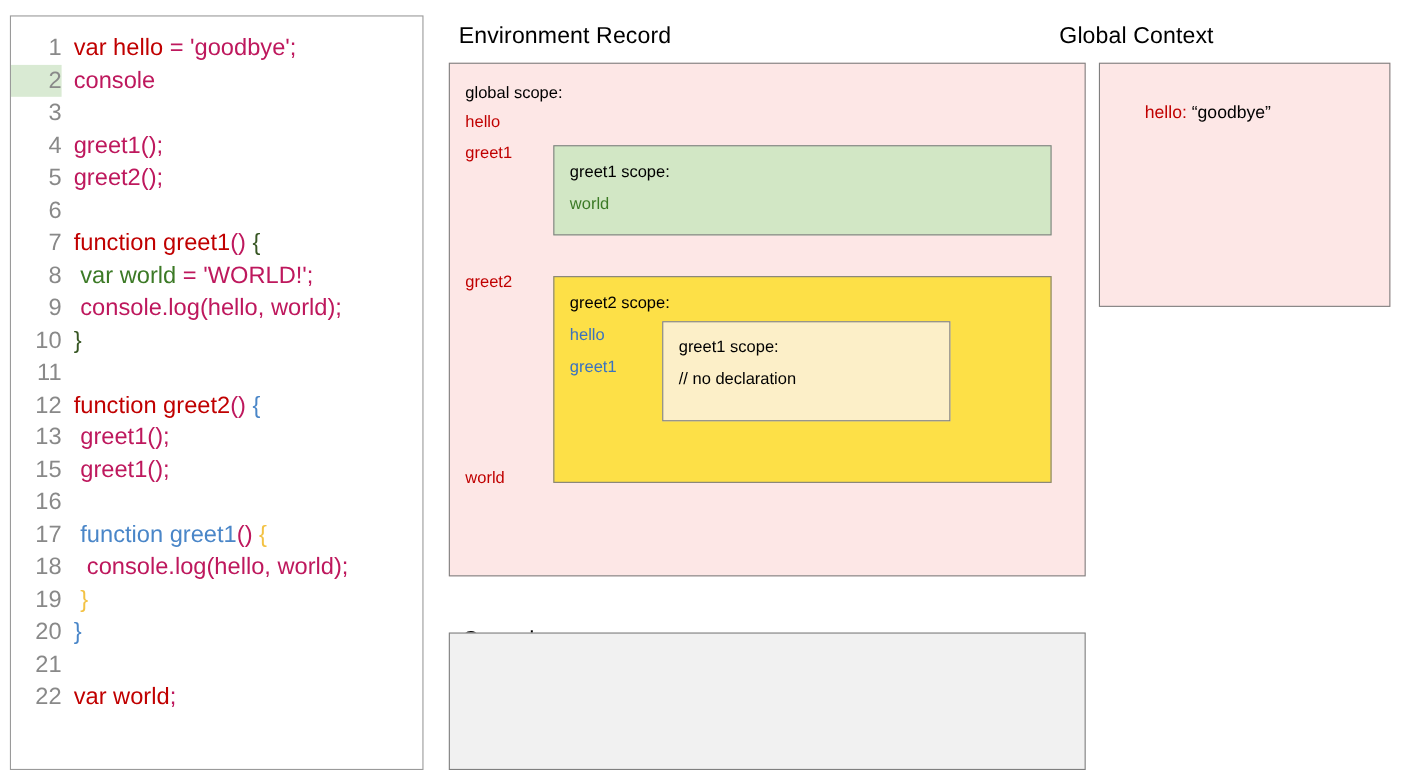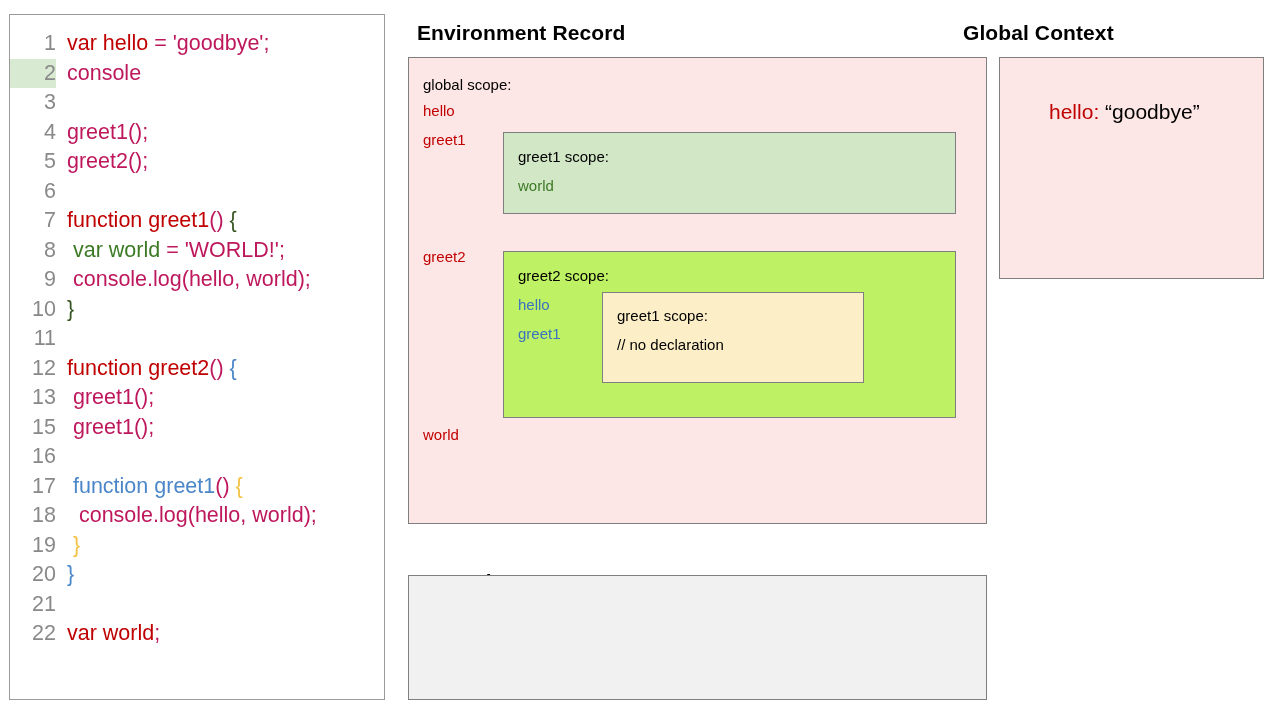--- a/index.html
+++ b/index.html
@@ -40,21 +40,21 @@
   .tok-green { color: #3c7a26; }
   .tok-dgreen{ color: #375623; }
   .tok-blue  { color: #4a86c8; }
   .tok-yellow{ color: #f3c244; }
   .tok-black { color: #be185d; }
 
   
   .section-title {
     position: absolute;
     font-size: 21px;
-    font-weight: bold;
+    font-weight: normal;
     color: #000000;
     letter-spacing: 0.1px;
   }
   #er-title { left: 417px; top: 21px; }
   #gc-title { left: 963px; top: 21px; text-align: right; }
   #console-title { left: 420px; top: 570px; }
 
   
   #env-record {
     position: absolute;
@@ -87,22 +87,22 @@
     background: #d2e7c5;
     border: 1.5px solid #7f7f7f;
   }
   #greet1-scope-title { left: 14px; top: 15px; }
   #greet1-scope-world { left: 14px; top: 44px; }
 
   
   #greet2-scope-box {
     position: absolute;
     left: 94px; top: 193px;
-    width: 453px; height: 167px;
-    background: #bef264;
+    width: 453px; height: 188px;
+    background: #fde047;
     border: 1.5px solid #7f7f7f;
   }
   #greet2-scope-title  { left: 14px; top: 15px; }
   #greet2-scope-hello  { left: 14px; top: 44px; }
   #greet2-scope-greet1 { left: 14px; top: 73px; }
 
   
   #inner-greet1-box {
     position: absolute;
     left: 98px; top: 40px;
@@ -126,21 +126,21 @@
   #global-context-box {
     position: absolute;
     left: 999px; top: 57px;
     width: 265px; height: 222px;
     background: #fde7e6;
     border: 1.5px solid #7f7f7f;
   }
   #gc-entry {
     position: absolute;
     left: 14px; top: 18px;
-    font-size: 21px;
+    font-size: 16px;
     white-space: pre;
   }
 </style>
 </head>
 <body>
 
 <div id="root">
 
   <div id="code-panel">
     <div id="code-lines">

